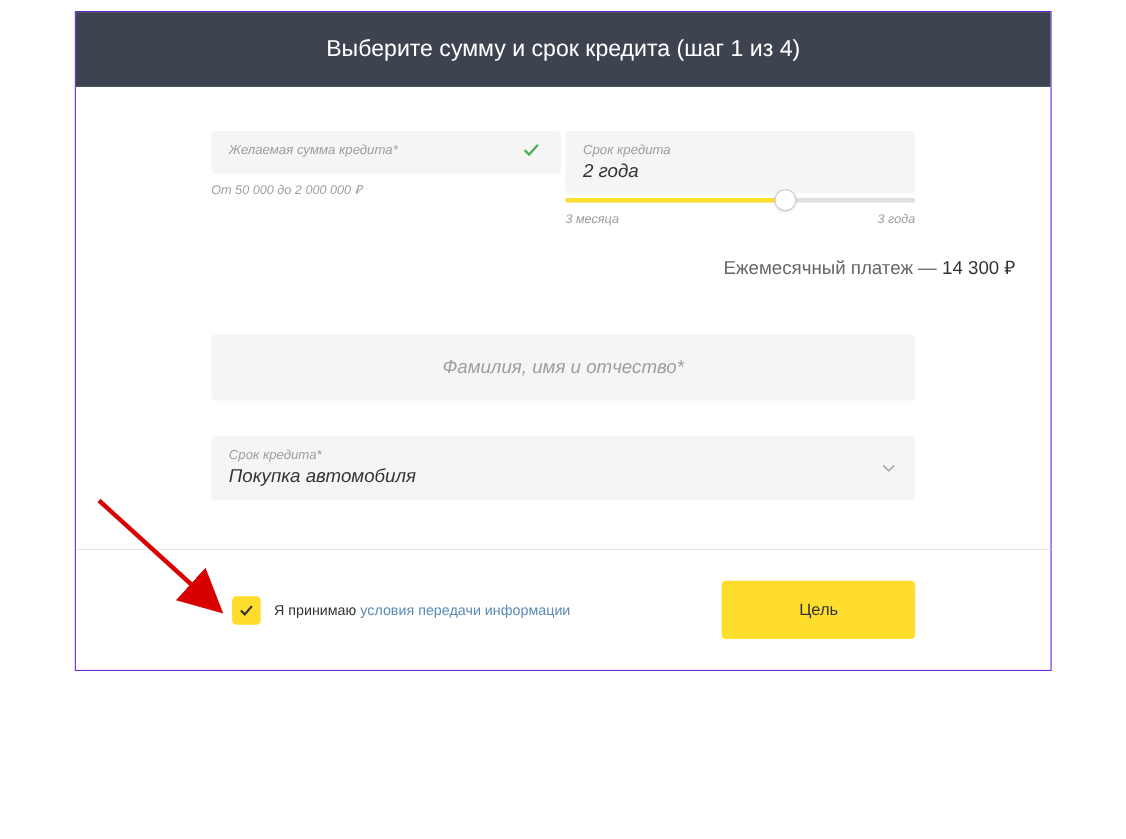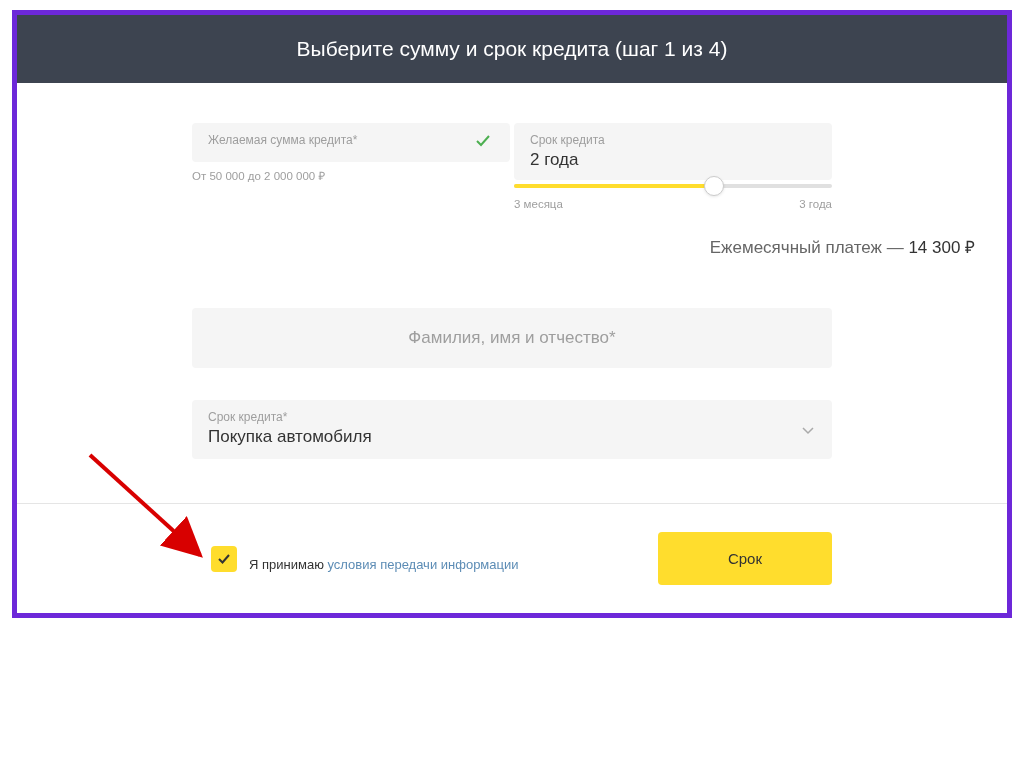--- a/index.html
+++ b/index.html
@@ -6,41 +6,42 @@
       margin: 0;
       padding: 0;
       box-sizing: border-box;
       font-family: -apple-system, BlinkMacSystemFont, 'Segoe UI', Arial, sans-serif;
     }
     body {
       background: #fff;
       padding: 10px;
     }
     .container {
-      width: 1000px;
+      width: 888px;
       margin: 0 auto;
-      border: 5px solid #6d28d9;
+      border: 1px solid #6d28d9;
       background: #fff;
     }
     .header {
       background: #3d4450;
       color: #fff;
       padding: 22px;
       text-align: center;
       font-size: 21px;
       font-weight: 300;
     }
     .content {
       padding: 40px 32px 30px;
     }
     .row {
       display: flex;
       gap: 4px;
       margin: 0 auto 14px;
       max-width: 640px;
+      font-style: italic;
     }
     .field-box {
       background: #f5f5f5;
       border-radius: 4px;
       padding: 10px 16px 12px;
       flex: 1;
       position: relative;
     }
     .field-label {
       color: #9e9e9e;
@@ -133,21 +134,21 @@
     .footer-inner {
       max-width: 640px;
       margin: 0 auto;
       width: 100%;
       display: flex;
       align-items: center;
       justify-content: space-between;
     }
     .consent {
       display: flex;
-      align-items: flex-end;
+      align-items: center;
       gap: 12px;
       padding-left: 19px;
     }
     .checkbox {
       width: 26px;
       height: 26px;
       background: #ffdd2d;
       border-radius: 4px;
       display: flex;
       align-items: center;
@@ -250,21 +251,21 @@
       <div class="consent">
         <div class="checkbox">
           <svg width="16" height="16" viewBox="0 0 16 16">
                 <path d="M3 8 L6.5 11.5 L13 4" stroke="#333" stroke-width="2" fill="none"></path>
               </svg>
         </div>
         <div class="consent-text">
           <span>Я принимаю </span><span class="consent-link">условия передачи информации</span>
         </div>
       </div>
-      <button class="btn-next">Срок</button>
+      <button class="btn-next">Цель</button>
     </div>
   </div>
 </div>
 
 <svg class="arrow-annotation" width="150" height="140">
   <defs>
     <marker id="ah" markerWidth="12" markerHeight="12" refX="9" refY="5" orient="auto">
       <path d="M0,0 L10,5 L0,10 Z" fill="#d80000"></path>
     </marker>
   </defs>

